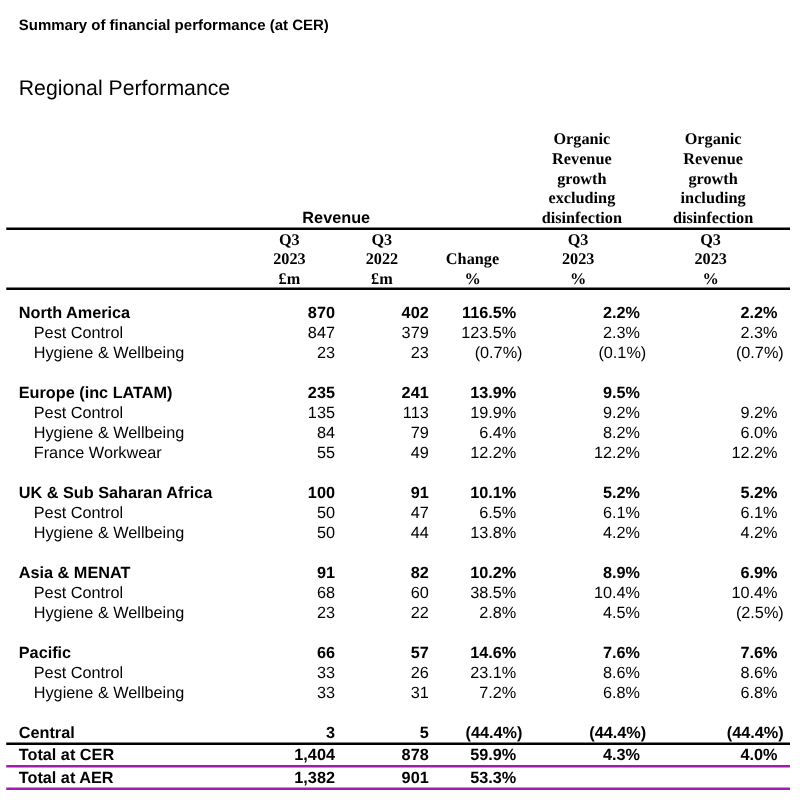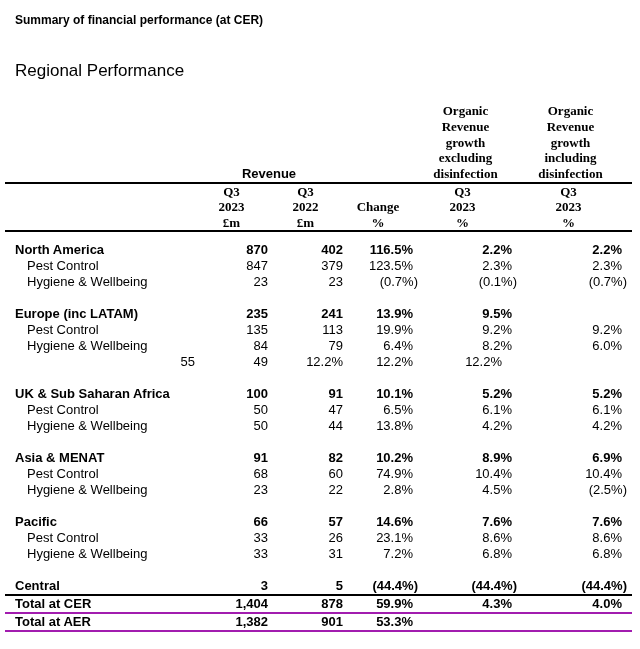--- a/index.html
+++ b/index.html
@@ -173,20 +173,21 @@
           </div>
           <div class="grid row body-row sub">
             <div class="cell label">Hygiene &amp; Wellbeing</div>
             <div class="cell num c2">84</div>
             <div class="cell num c3">79</div>
             <div class="cell num c4">6.4%</div>
             <div class="cell num c5">8.2%</div>
             <div class="cell num c6">6.0%</div>
           </div>
           <div class="grid row body-row sub">
+            <div class="cell label">France Workwear</div>
             <div class="cell num c2">55</div>
             <div class="cell num c3">49</div>
             <div class="cell num c4">12.2%</div>
             <div class="cell num c5">12.2%</div>
             <div class="cell num c6">12.2%</div>
           </div>
         </div>
         <div class="section">
           <div class="grid row body-row region">
             <div class="cell label">UK &amp; Sub Saharan Africa</div>
@@ -219,21 +220,21 @@
             <div class="cell num c2">91</div>
             <div class="cell num c3">82</div>
             <div class="cell num c4">10.2%</div>
             <div class="cell num c5">8.9%</div>
             <div class="cell num c6">6.9%</div>
           </div>
           <div class="grid row body-row sub">
             <div class="cell label">Pest Control</div>
             <div class="cell num c2">68</div>
             <div class="cell num c3">60</div>
-            <div class="cell num c4">74.9%</div>
+            <div class="cell num c4">38.5%</div>
             <div class="cell num c5">10.4%</div>
             <div class="cell num c6">10.4%</div>
           </div>
           <div class="grid row body-row sub">
             <div class="cell label">Hygiene &amp; Wellbeing</div>
             <div class="cell num c2">23</div>
             <div class="cell num c3">22</div>
             <div class="cell num c4">2.8%</div>
             <div class="cell num c5">4.5%</div>
             <div class="cell num c6 paren">(2.5%)</div>

